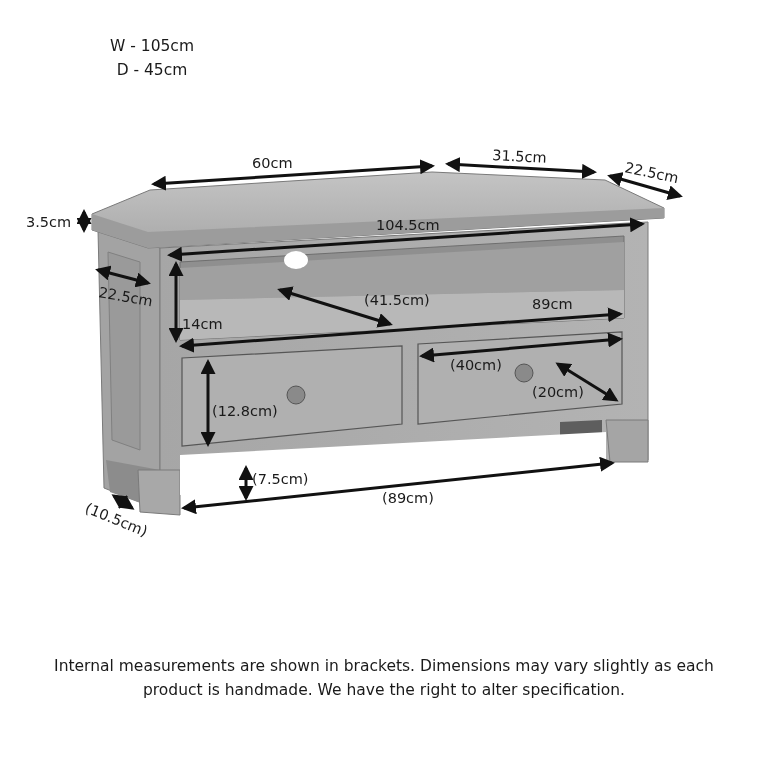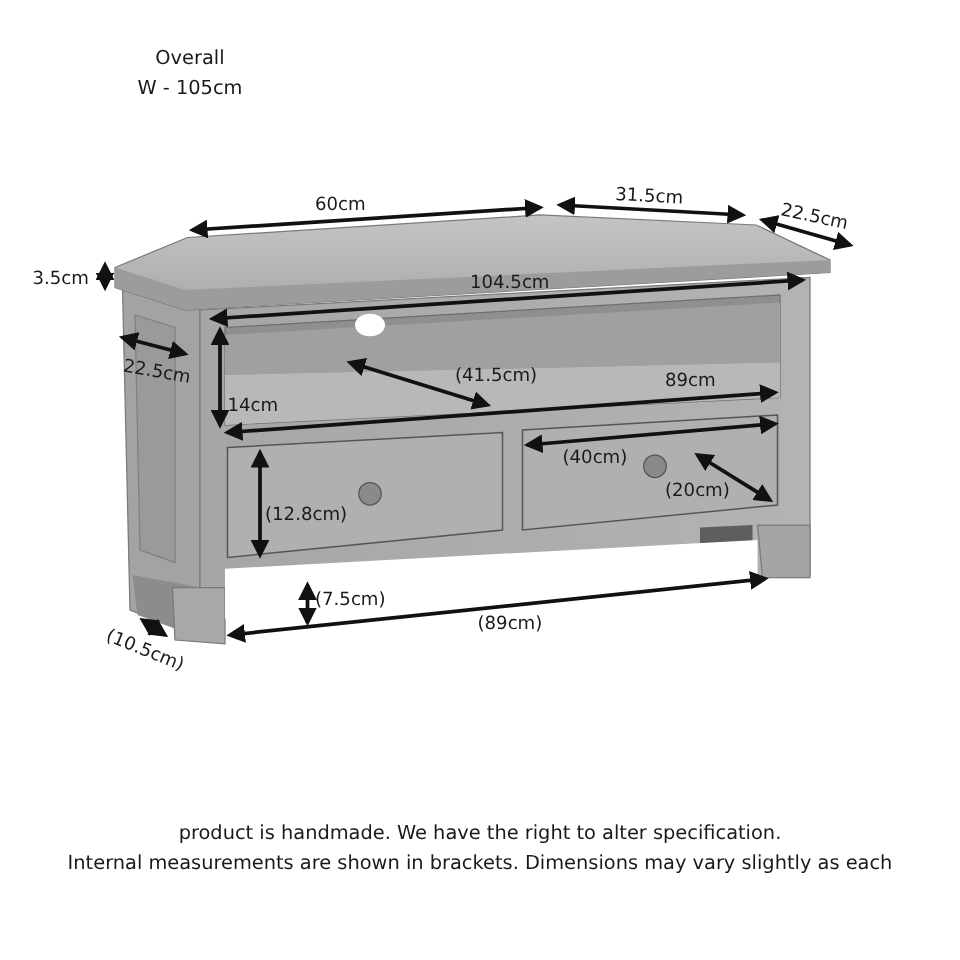--- a/index.html
+++ b/index.html
@@ -10,22 +10,22 @@
   .overall div { white-space: nowrap; }
   svg.diagram { position: absolute; left: 0; top: 0; }
   .lbl { font-family: "DejaVu Sans", sans-serif; font-size: 14.5px; fill: #1a1a1a; }
   .note { position: absolute; left: 20px; top: 654px; width: 728px; text-align: center;
           font-size: 15.5px; line-height: 24px; }
 </style>
 </head>
 <body>
 
 <div class="overall">
-  <div>Overall</div>
   <div>W - 105cm</div>
+  <div>D - 45cm</div>
 </div>
 
 <svg class="diagram" width="768" height="768" viewBox="0 0 768 768">
   <defs>
     <marker id="ah" viewBox="0 0 10 10" refX="8" refY="5" markerWidth="5" markerHeight="5" orient="auto-start-reverse">
       <path d="M0,0 L10,5 L0,10 z" fill="#111"></path>
     </marker>
     <linearGradient id="topG" x1="0" y1="0" x2="0" y2="1">
       <stop offset="0" stop-color="#c4c4c4"></stop>
       <stop offset="1" stop-color="#a9a9a9"></stop>
@@ -104,15 +104,15 @@
   <text class="lbl" x="532" y="309">89cm</text>
   <text class="lbl" x="450" y="370">(40cm)</text>
   <text class="lbl" x="532" y="397">(20cm)</text>
   <text class="lbl" x="212" y="416">(12.8cm)</text>
   <text class="lbl" x="252" y="484">(7.5cm)</text>
   <text class="lbl" x="382" y="503">(89cm)</text>
   <text class="lbl" x="84" y="512" transform="rotate(22 84 512)">(10.5cm)</text>
 </svg>
 
 <div class="note">
+  <div>Internal measurements are shown in brackets. Dimensions may vary slightly as each</div>
   <div>product is handmade. We have the right to alter specification.</div>
-  <div>Internal measurements are shown in brackets. Dimensions may vary slightly as each</div>
 </div>
 
 </body></html>

